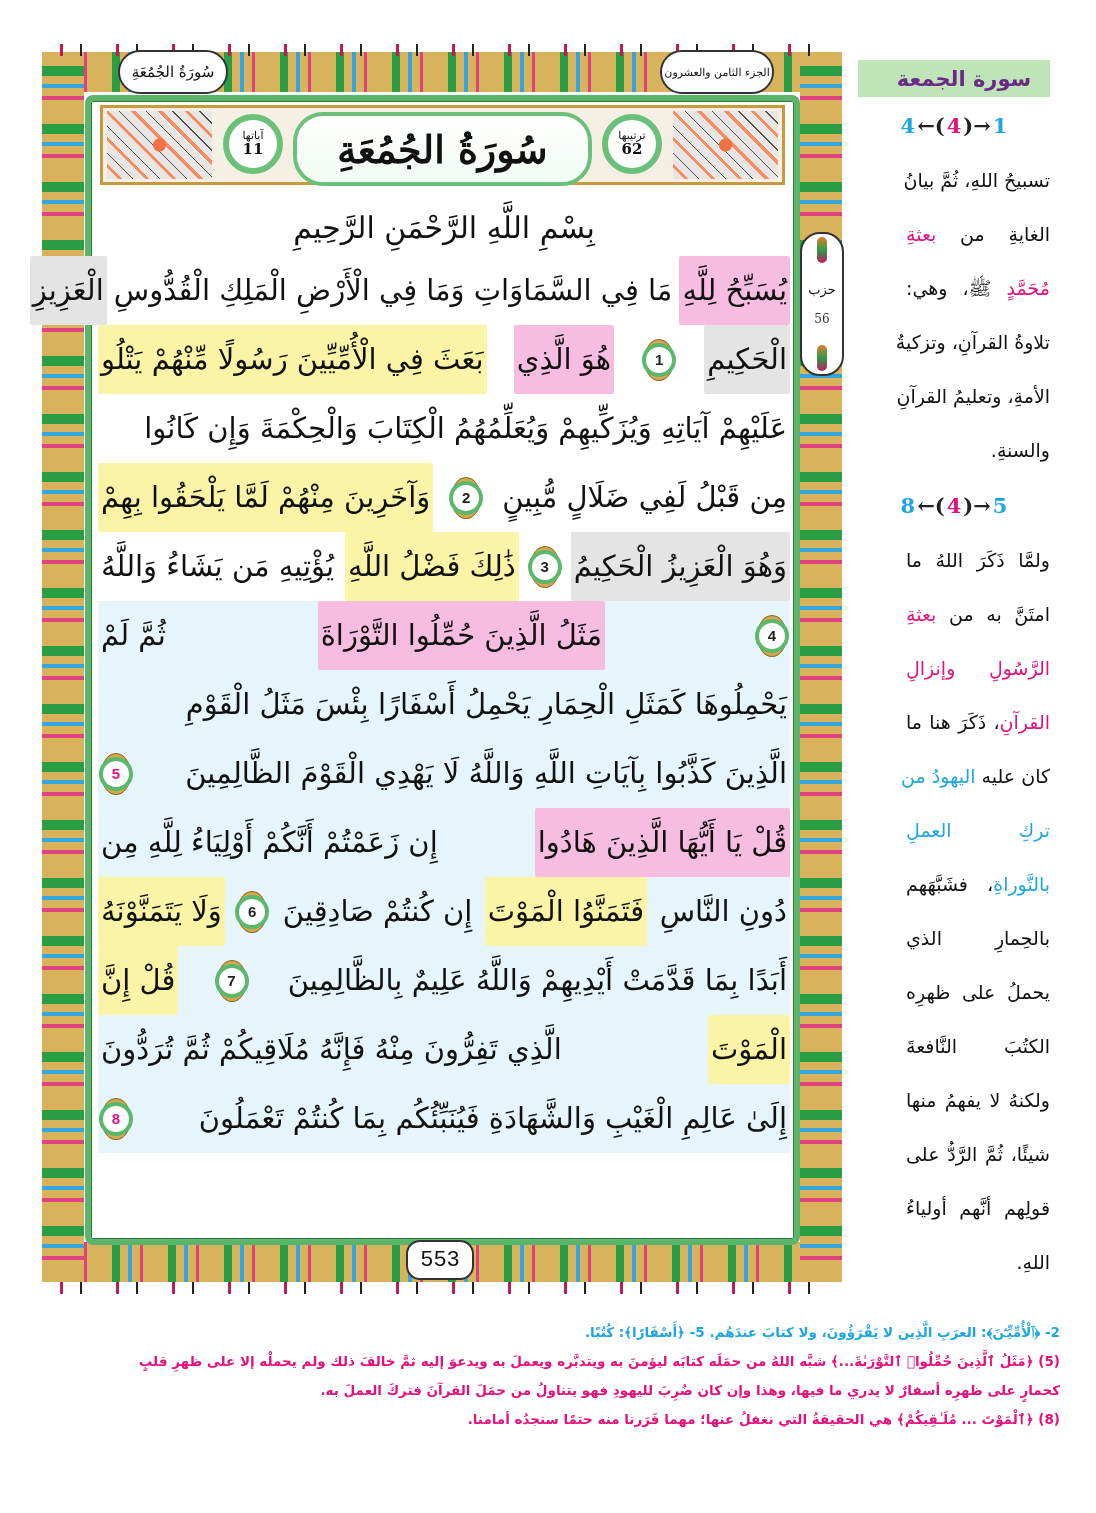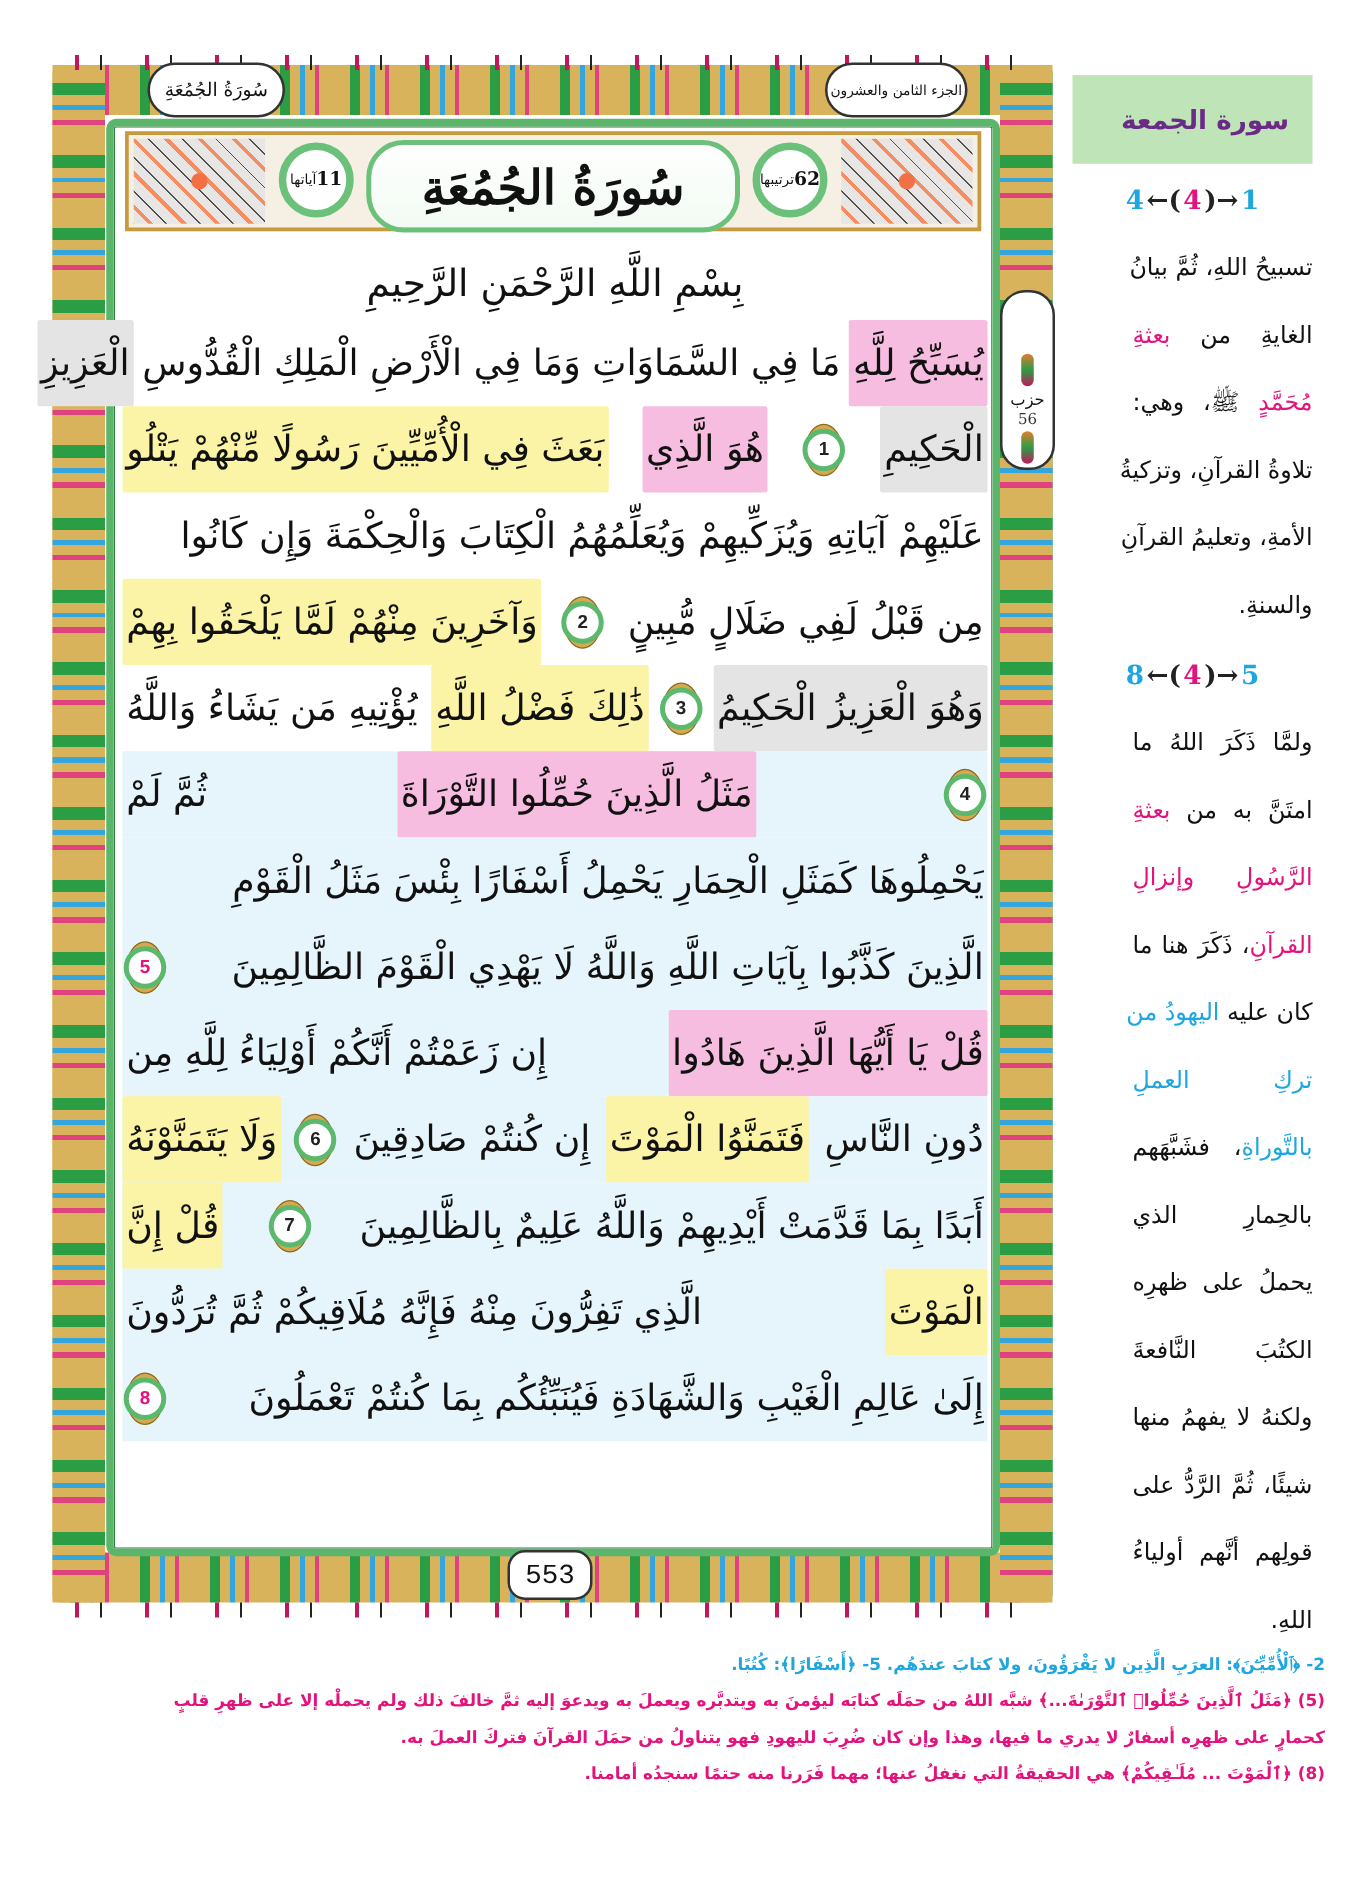--- a/index.html
+++ b/index.html
@@ -52,39 +52,39 @@
     background:
       radial-gradient(circle at 50% 50%, #f15a2b 0 6px, transparent 7px),
       repeating-linear-gradient(45deg, #e5e5e5 0 8px, #f47c4b 8px 11px, #e5e5e5 11px 18px, #333 18px 19px);
     opacity: .85;
   }
   .banner .swirl.l { left: 4px; }
   .banner .swirl.r { right: 4px; }
   .banner .medal {
     position: absolute; top: 6px; width: 60px; height: 60px; border-radius: 50%;
     border: 6px solid #6cc17a; background: #fff; box-sizing: border-box;
-    display: flex; align-items: center; justify-content: center;
+    display: flex; flex-direction: column; align-items: center; justify-content: center;
     font-family: "DejaVu Serif", serif; line-height: 1.05;
   }
   .banner .medal.l { left: 120px; }
   .banner .medal.r { right: 120px; }
   .medal .cap { font-size: 11px; color: #111; direction: rtl; }
   .medal .num { font-size: 15px; font-weight: bold; color: #111; }
   .banner .title-box {
     position: absolute; left: 190px; right: 190px; top: 4px; height: 66px;
     border: 4px solid #6cc17a; border-radius: 30px; background: linear-gradient(#fff, #f2fbf3);
     display: flex; align-items: center; justify-content: center;
     font-family: "DejaVu Serif", serif; font-size: 38px; font-weight: bold; color: #111; direction: rtl;
   }
 
   
   .hizb {
     position: absolute; left: 800px; top: 232px; width: 40px; height: 140px;
     background: #fff; border: 2px solid #333; border-radius: 20px; z-index: 4;
-    display: flex; flex-direction: column; align-items: center; justify-content: flex-end;
+    display: flex; flex-direction: column; align-items: center; justify-content: space-between;
     font-family: "DejaVu Serif", serif;
   }
   .hizb .cap { font-size: 13px; color: #111; }
   .hizb .num { font-size: 12px; color: #333; }
   .hizb::before, .hizb::after {
     content: ""; width: 10px; height: 26px; background: linear-gradient(#e27c2f, #2a9d45, #c2185b);
     border-radius: 5px; margin: 3px 0;
   }
 
   
@@ -127,21 +127,21 @@
   .page-num {
     position: absolute; left: 406px; top: 1240px; width: 64px; height: 36px;
     background: #fff; border: 2px solid #333; border-radius: 14px; z-index: 5;
     display: flex; align-items: center; justify-content: center;
     font-family: Liberation Mono, monospace; font-size: 22px; color: #111;
   }
 
   
   .sidebar { position: absolute; left: 858px; top: 60px; width: 192px; direction: rtl; }
   .sidebar .surah {
-    height: 71px; background: #bfe4b8; display: flex; align-items: center; justify-content: center;
+    height: 37px; background: #bfe4b8; display: flex; align-items: center; justify-content: center;
     font-family: "DejaVu Sans", sans-serif; font-size: 21px; font-weight: bold; color: #6a2a86; padding-left: 20px;
   }
   .range {
     height: 56px; display: flex; align-items: center; justify-content: center; direction: ltr;
     font-family: "DejaVu Serif", serif; font-size: 21px; font-weight: bold; gap: 2px;
   }
   .range .cyan { color: #1ea6df; }
   .range .pink { color: #e3127c; }
   .range .dark { color: #222; }
   .sb-line {

